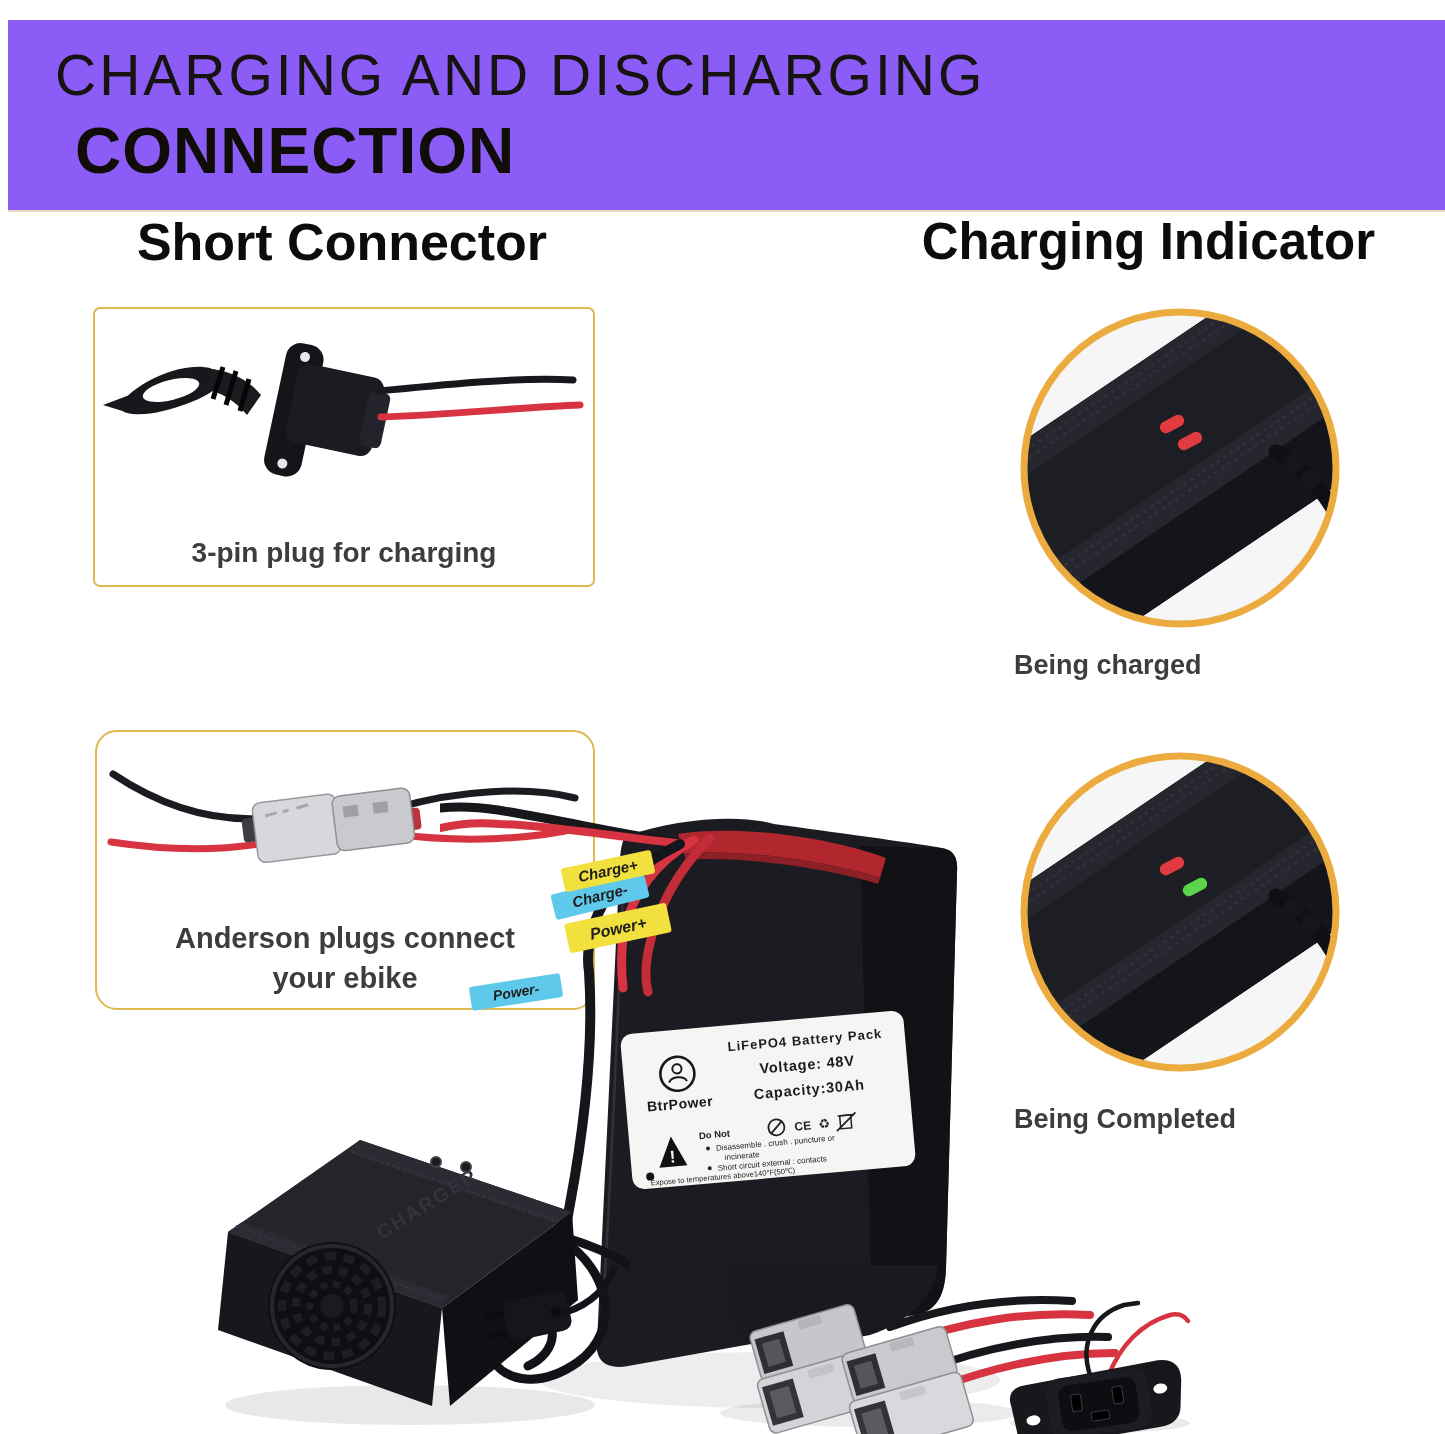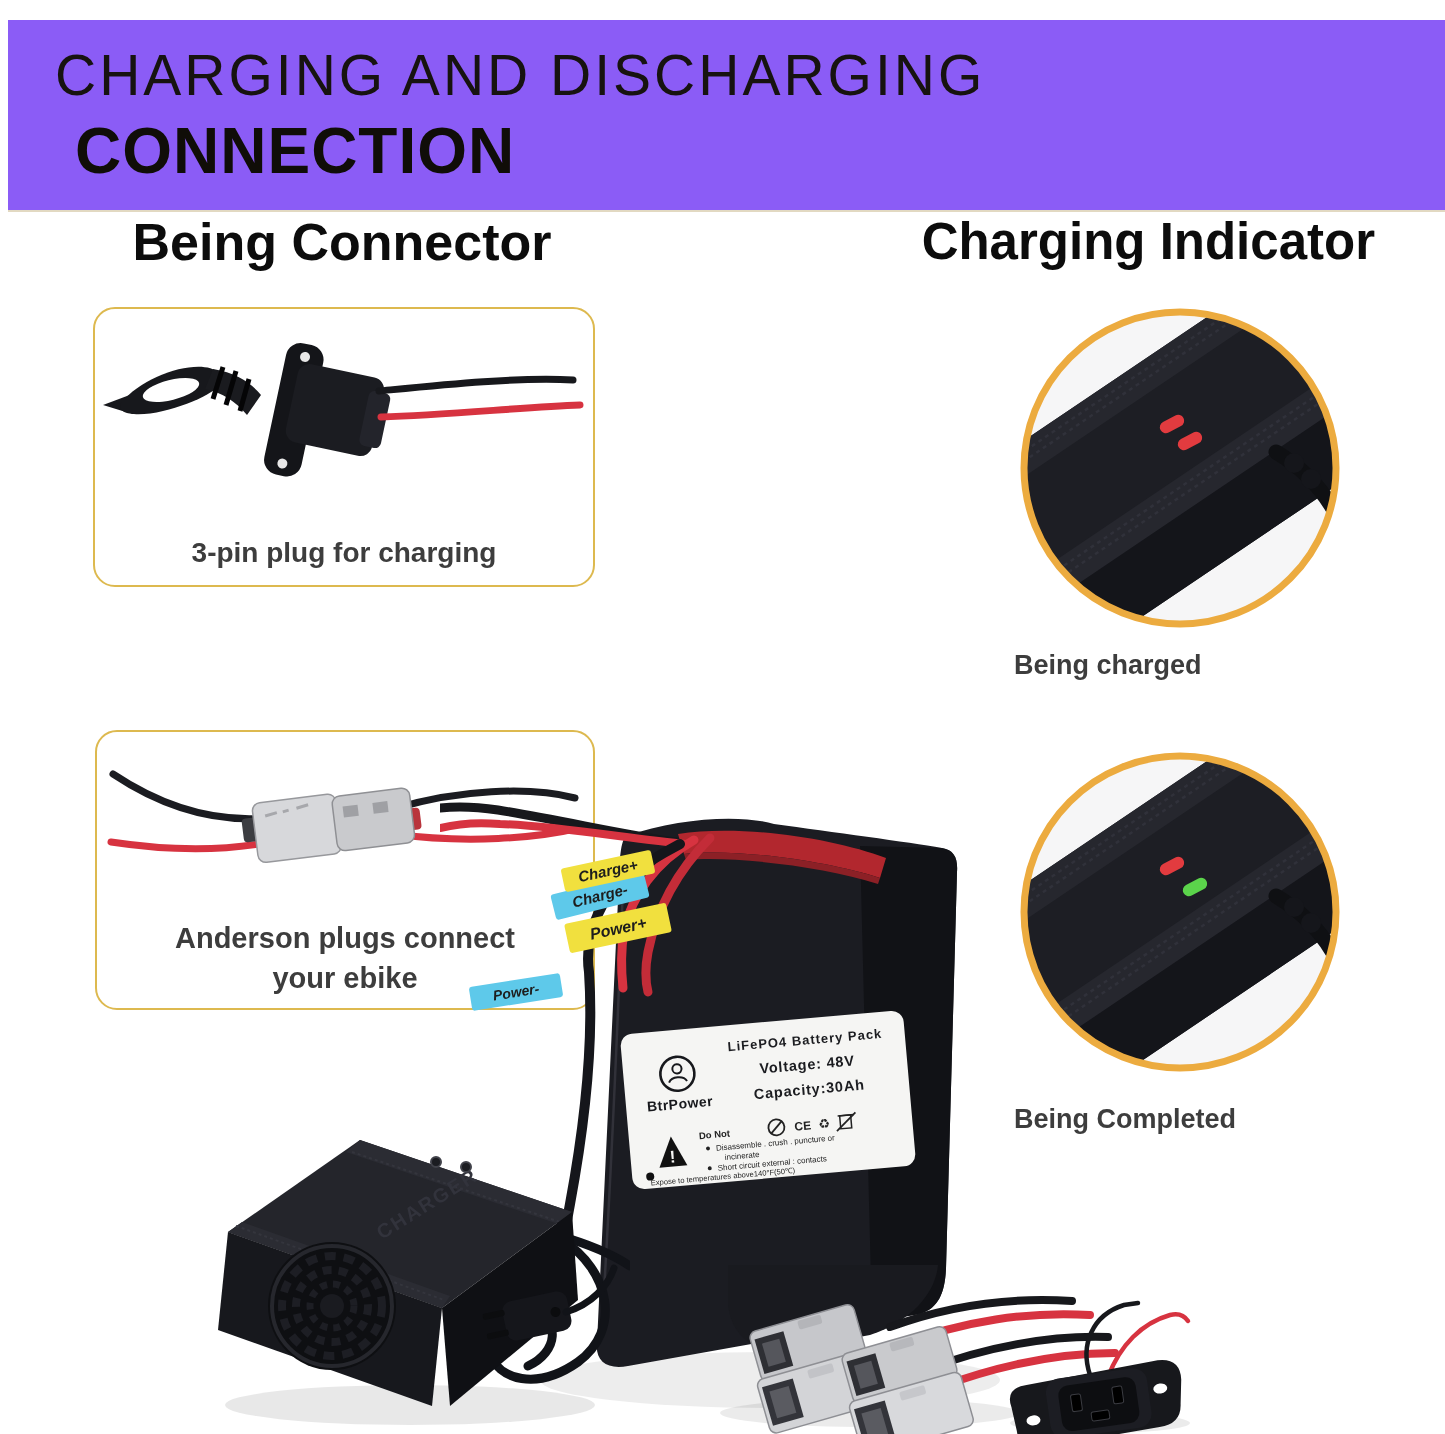--- a/index.html
+++ b/index.html
@@ -8,21 +8,21 @@
   .banner{position:absolute;left:8px;top:20px;right:0;height:190px;background:#8b5cf6;
           border-bottom:2px solid #e2d9c2;}
   .banner-line1{position:absolute;left:47px;top:22px;font-size:57px;font-weight:400;
                 letter-spacing:3px;color:#171310;white-space:nowrap;}
   .banner-line2{position:absolute;left:47px;top:94px;font-size:64px;font-weight:700;
                 letter-spacing:1px;color:#100d08;white-space:nowrap;margin-left:20px;}
   .heading{position:absolute;font-weight:700;color:#0c0c0c;text-align:center;white-space:nowrap;}
   .heading-left{left:93px;top:212px;width:498px;font-size:52px;}
   .heading-right{left:905px;top:212px;width:470px;font-size:51px;text-align:right;}
   .card{position:absolute;background:#ffffff;border:2px solid #DDB94F;border-radius:22px;z-index:1;}
-  .card1{left:93px;top:307px;width:498px;height:276px;}
+  .card1{left:93px;top:307px;width:498px;height:276px;border-radius:7px;}
   .card2{left:95px;top:730px;width:496px;height:276px;}
   .card svg{position:absolute;left:0;top:0;}
   .card-caption{position:absolute;left:0;right:0;bottom:16px;text-align:center;font-size:28px;
                 font-weight:700;color:#3d3d3d;}
   .card-caption2{position:absolute;left:0;right:0;bottom:10px;text-align:center;font-size:29px;
                  font-weight:700;color:#3d3d3d;line-height:1.38;}
   .inset{position:absolute;width:332px;height:332px;z-index:1;}
   .inset1{left:1014px;top:302px;}
   .inset2{left:1014px;top:746px;}
   .inset-caption{position:absolute;width:332px;left:1014px;text-align:left;font-size:27px;
@@ -37,21 +37,21 @@
 </head>
 <body>
 
 <div class="stage">
 
   <header class="banner">
     <div class="banner-line1">CHARGING AND DISCHARGING</div>
     <div class="banner-line2">CONNECTION</div>
   </header>
 
-  <div class="heading heading-left">Being Connector</div>
+  <div class="heading heading-left">Short Connector</div>
   <div class="heading heading-right">Charging Indicator</div>
 
   <div class="card card1">
     <svg width="494" height="272" viewBox="0 0 494 272">
       <g>
         <path d="M8,96 L40,84 L34,104 Z" fill="#17181c"></path>
         <path d="M26,94 C50,64 108,48 124,64 C136,78 100,94 68,102 C44,108 20,106 26,94 Z" fill="#17181c"></path>
         <ellipse cx="76" cy="81" rx="29" ry="10" transform="rotate(-14 76 81)" fill="#ffffff"></ellipse>
       </g>
       <g>

